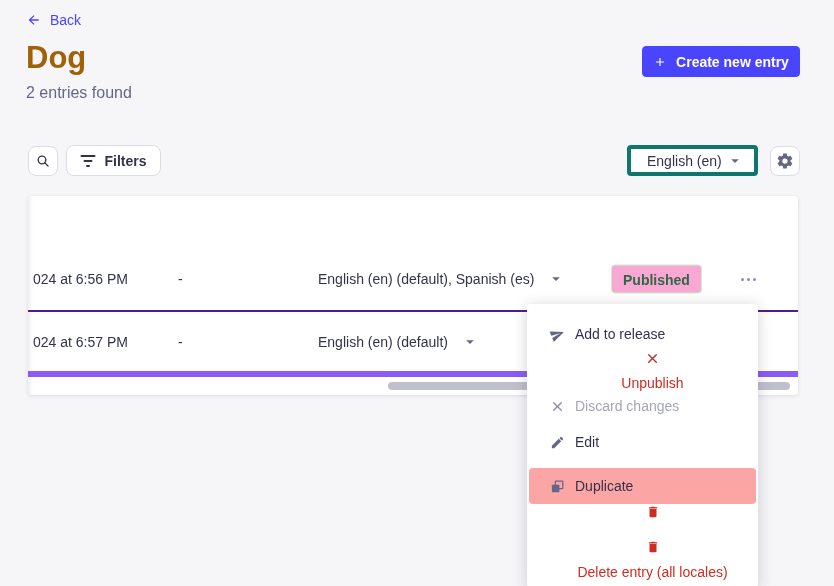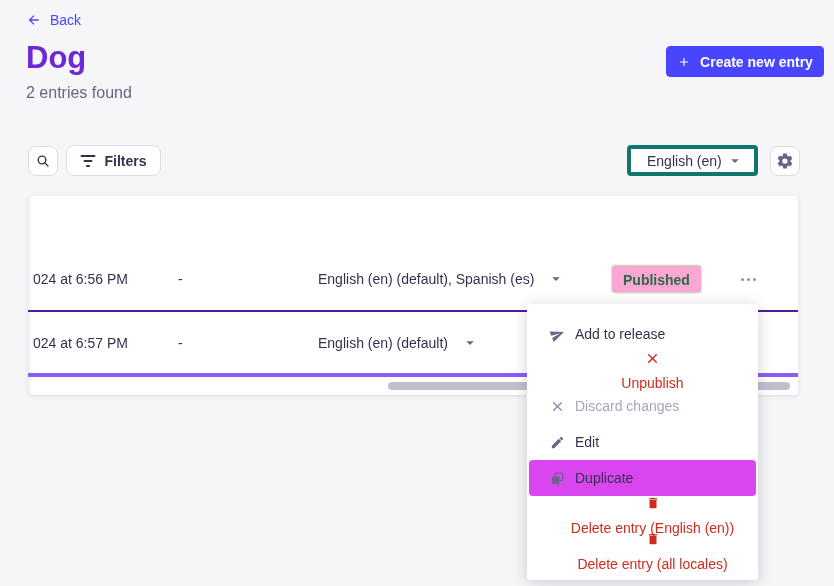--- a/index.html
+++ b/index.html
@@ -9,27 +9,27 @@
     background:#f6f6f9;
     color:#32324d;
     position:relative;
     overflow:hidden;
   }
   .abs { position:absolute; }
 
   
   .back-link { left:26px; top:12px; display:flex; align-items:center; gap:8px;
     color:#4945ff; font-size:14px; font-weight:500; cursor:pointer; }
-  .page-title { left:26px; top:40px; font-size:31px; font-weight:bold; color:#6d28d9; }
+  .page-title { left:26px; top:40px; font-size:31px; font-weight:bold; color:#a16207; }
   .subtitle { left:26px; top:84px; font-size:16px; color:#666687; }
 
   .create-btn { left:642px; top:46px; width:158px; height:31px;
     background:#4945ff; border:1px solid #4945ff; border-radius:4px;
     color:#fff; font-size:14px; font-weight:600;
-    display:flex; align-items:center; justify-content:center; gap:9px; cursor:pointer;margin-left:24px; }
+    display:flex; align-items:center; justify-content:center; gap:9px; cursor:pointer; }
 
   
   .icon-btn { background:#fff; border:1px solid #dcdce4; border-radius:8px;
     display:flex; align-items:center; justify-content:center; cursor:pointer; }
   .search-btn { left:28px; top:146px; width:30px; height:30px; }
   .filters-btn { left:66px; top:145px; width:95px; height:31px; gap:8px;
     font-size:14px; font-weight:600; color:#32324d; }
   .locale-select { left:627px; top:145px; width:131px; height:31px;
     background:#fff; border:4px solid #0f766e; border-radius:4px;
     display:flex; align-items:center; justify-content:space-between;
@@ -51,21 +51,21 @@
   .thead { position:absolute; left:0; top:0; width:100%; height:52px;
     border-bottom:1px solid #eaeaef; }
   .th { position:absolute; top:17px; font-size:11px; font-weight:bold;
     color:#666687; letter-spacing:0.5px; }
   .th-released { left:135px; }
   .th-available { left:275px; }
   .th-status { left:584px; }
 
   .trow { position:absolute; left:0; width:100%; font-size:14px; color:#32324d; }
   .row1 { top:52px; height:64px; border-bottom:2px solid #4c1d95; }
-  .row2 { top:116px; height:65px; border-bottom:4px solid #8b5cf6; }
+  .row2 { top:116px; height:65px; border-bottom:6px solid #8b5cf6; }
   .cell { position:absolute; top:50%; transform:translateY(-50%); white-space:nowrap; }
   .cell-date { left:5px; }
   .cell-dash { left:150px; }
   .cell-locales { left:290px; display:flex; align-items:center; gap:16px; cursor:pointer; }
   .cell-status { left:583px; }
   .cell-more { left:702px; width:36px; height:24px; display:flex; align-items:center;
     justify-content:center; cursor:pointer; }
 
   .badge-published { display:inline-flex; align-items:center; height:29px; padding:0 11px;
     background:#f9a8d4; border:1px solid #c6f0c2; border-radius:4px;
@@ -80,21 +80,21 @@
     background:#c0c0cd; border-radius:4px; cursor:pointer; }
 
   
   .menu { left:527px; top:304px; width:231px; background:#fff; border-radius:4px;
     box-shadow:0 2px 15px rgba(33,33,52,0.2); padding:12px 0; z-index:10; }
   .menu-item { height:36px; display:flex; align-items:center; gap:10px;
     padding:0 0 0 20px; font-size:14px; color:#32324d; cursor:pointer; margin:0 2px; border-radius:4px; }
   .menu-item .mi-icon { width:16px; height:16px; display:flex; align-items:center; justify-content:center; }
   .menu-item.danger { color:#d02b20;flex-direction:column; }
   .menu-item.disabled { color:#a5a5ba; cursor:default; }
-  .menu-item.highlight { background:#d946ef; }
+  .menu-item.highlight { background:#fca5a5;margin-top:8px; }
 
   svg { display:block; }
 </style>
 </head>
 <body>
 
 <div class="abs back-link">
   <span>
     <svg width="16" height="16" viewBox="0 0 24 24">
         <path d="M19 11H7.83l4.88-4.88L11.29 4.7 4 12l7.29 7.29 1.42-1.41L7.83 13H19z" fill="#4945ff"></path>
@@ -240,21 +240,20 @@
     </span>
     <span>Duplicate</span>
   </div>
 
   <div class="menu-item danger">
     <span class="mi-icon">
       <svg width="14" height="14" viewBox="0 0 24 24">
           <path d="M6 19a2 2 0 0 0 2 2h8a2 2 0 0 0 2-2V7H6v12zM19 4h-3.5l-1-1h-5l-1 1H5v2h14V4z" fill="#d02b20"></path>
         </svg>
     </span>
-    <span>Delete entry (English (en))</span>
   </div>
 
   <div class="menu-item danger">
     <span class="mi-icon">
       <svg width="14" height="14" viewBox="0 0 24 24">
           <path d="M6 19a2 2 0 0 0 2 2h8a2 2 0 0 0 2-2V7H6v12zM19 4h-3.5l-1-1h-5l-1 1H5v2h14V4z" fill="#d02b20"></path>
         </svg>
     </span>
     <span>Delete entry (all locales)</span>
   </div>

